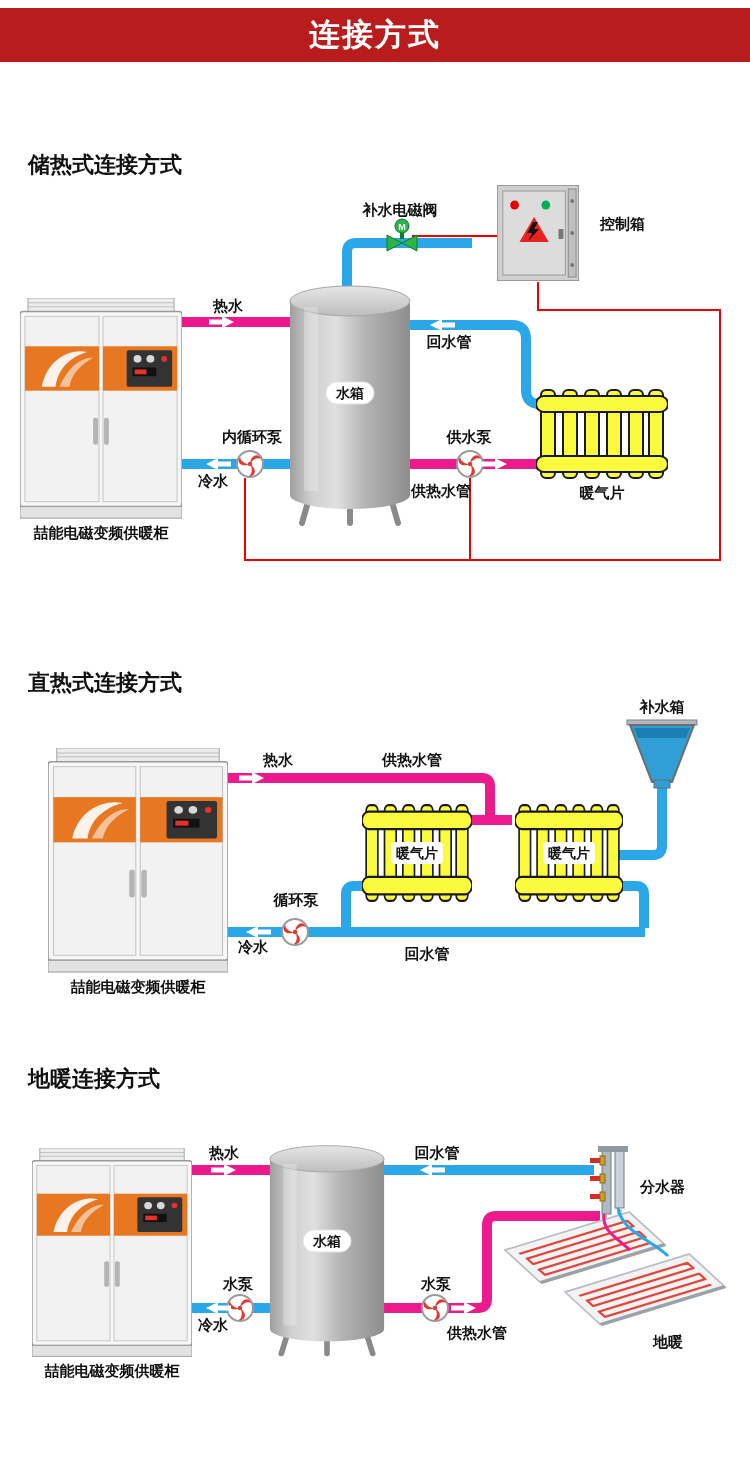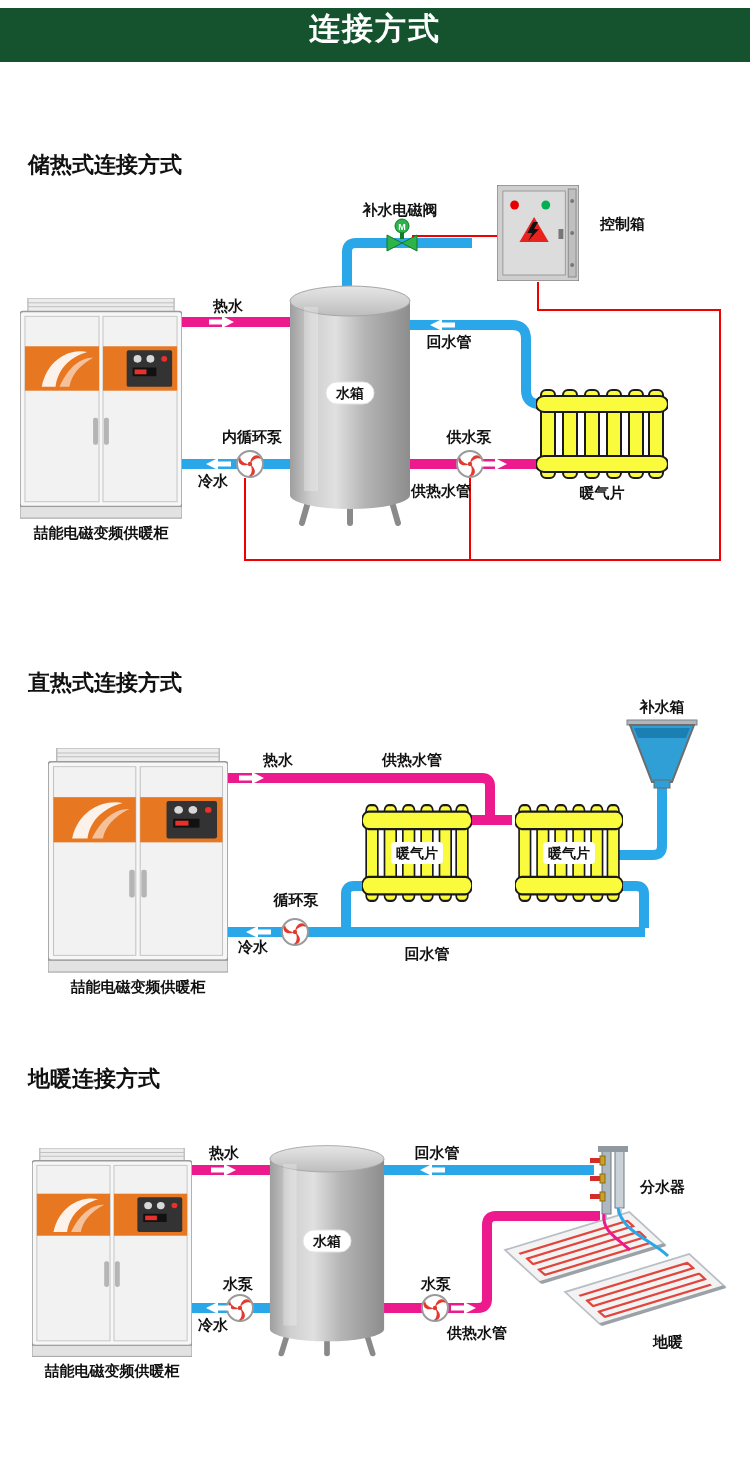--- a/index.html
+++ b/index.html
@@ -1,19 +1,19 @@
 <!DOCTYPE html>
 <html><head>
 <meta charset="utf-8">
 <style>
   html,body{margin:0;padding:0;background:#ffffff;}
   #page{position:relative;width:750px;height:1462px;background:#fff;overflow:hidden;
         font-family:"Liberation Sans","DejaVu Sans",sans-serif;}
-  #header{position:absolute;left:0;top:8px;width:750px;height:54px;background:#14532d;
-          display:flex;justify-content:center;}
+  #header{position:absolute;left:0;top:8px;width:750px;height:54px;background:#b91c1c;
+          display:flex;align-items:center;justify-content:center;}
   #header .t{color:#fff;font-size:31px;font-weight:700;letter-spacing:2px;}
   svg{position:absolute;left:0;top:0;}
   text{fill:#111;}
   .lbl{font:600 15px "Liberation Sans","DejaVu Sans",sans-serif;}
   .sect{font:600 22px "Liberation Sans","DejaVu Sans",sans-serif;}
   .pillt{font:600 14px "Liberation Sans","DejaVu Sans",sans-serif;}
   .vm{font:700 9px "Liberation Sans","DejaVu Sans",sans-serif;fill:#fff;}
 </style>
 </head>
 <body>

